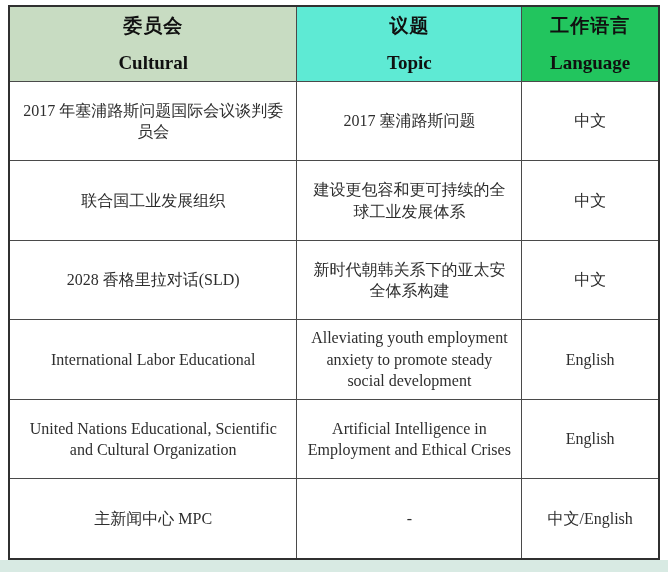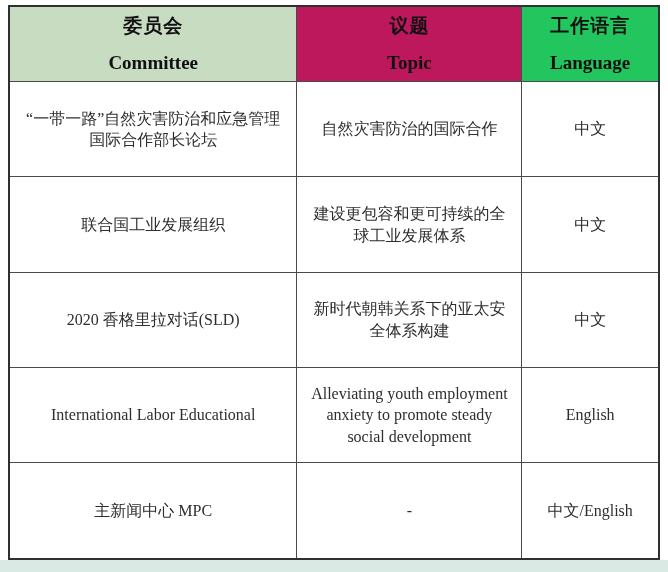--- a/index.html
+++ b/index.html
@@ -74,58 +74,63 @@
   <table class="conf-table">
     <colgroup>
       <col class="c-committee">
       <col class="c-topic">
       <col class="c-language">
     </colgroup>
     <thead>
       <tr class="header-row">
         <th style="background: rgb(200, 220, 194);">
           <span class="hdr-zh">委员会</span>
-          <span class="hdr-en">Committee</span>
+          <span class="hdr-en">Cultural</span>
         </th>
-        <th style="background: #be185d;">
+        <th style="background: #5eead4;">
           <span class="hdr-zh">议题</span>
           <span class="hdr-en">Topic</span>
         </th>
         <th style="background: #22c55e;">
           <span class="hdr-zh">工作语言</span>
           <span class="hdr-en">Language</span>
         </th>
       </tr>
     </thead>
     <tbody id="table-body">
-
     <tr class="body-row">
-      <td class="cell-committee">“一带一路”自然灾害防治和应急管理国际合作部长论坛</td>
-      <td class="cell-topic">自然灾害防治的国际合作</td>
+      <td class="cell-committee">2017 年塞浦路斯问题国际会议谈判委员会</td>
+      <td class="cell-topic">2017 塞浦路斯问题</td>
       <td class="cell-language">中文</td>
     </tr>
+
 
     <tr class="body-row">
       <td class="cell-committee">联合国工业发展组织</td>
       <td class="cell-topic">建设更包容和更可持续的全球工业发展体系</td>
       <td class="cell-language">中文</td>
     </tr>
 
     <tr class="body-row">
-      <td class="cell-committee">2020 香格里拉对话(SLD)</td>
+      <td class="cell-committee">2028 香格里拉对话(SLD)</td>
       <td class="cell-topic">新时代朝韩关系下的亚太安全体系构建</td>
       <td class="cell-language">中文</td>
     </tr>
 
     <tr class="body-row">
       <td class="cell-committee">International Labor Educational</td>
       <td class="cell-topic">Alleviating youth employment anxiety to promote steady social development</td>
       <td class="cell-language">English</td>
     </tr>
 
+    <tr class="body-row">
+      <td class="cell-committee">United Nations Educational, Scientific and Cultural Organization</td>
+      <td class="cell-topic">Artificial Intelligence in Employment and Ethical Crises</td>
+      <td class="cell-language">English</td>
+    </tr>
 
     <tr class="body-row">
       <td class="cell-committee">主新闻中心 MPC</td>
       <td class="cell-topic">-</td>
       <td class="cell-language">中文/English</td>
     </tr>
   </tbody>
   </table>
 
   <div id="footer-strip" style="background: rgb(216, 234, 227);"></div>

